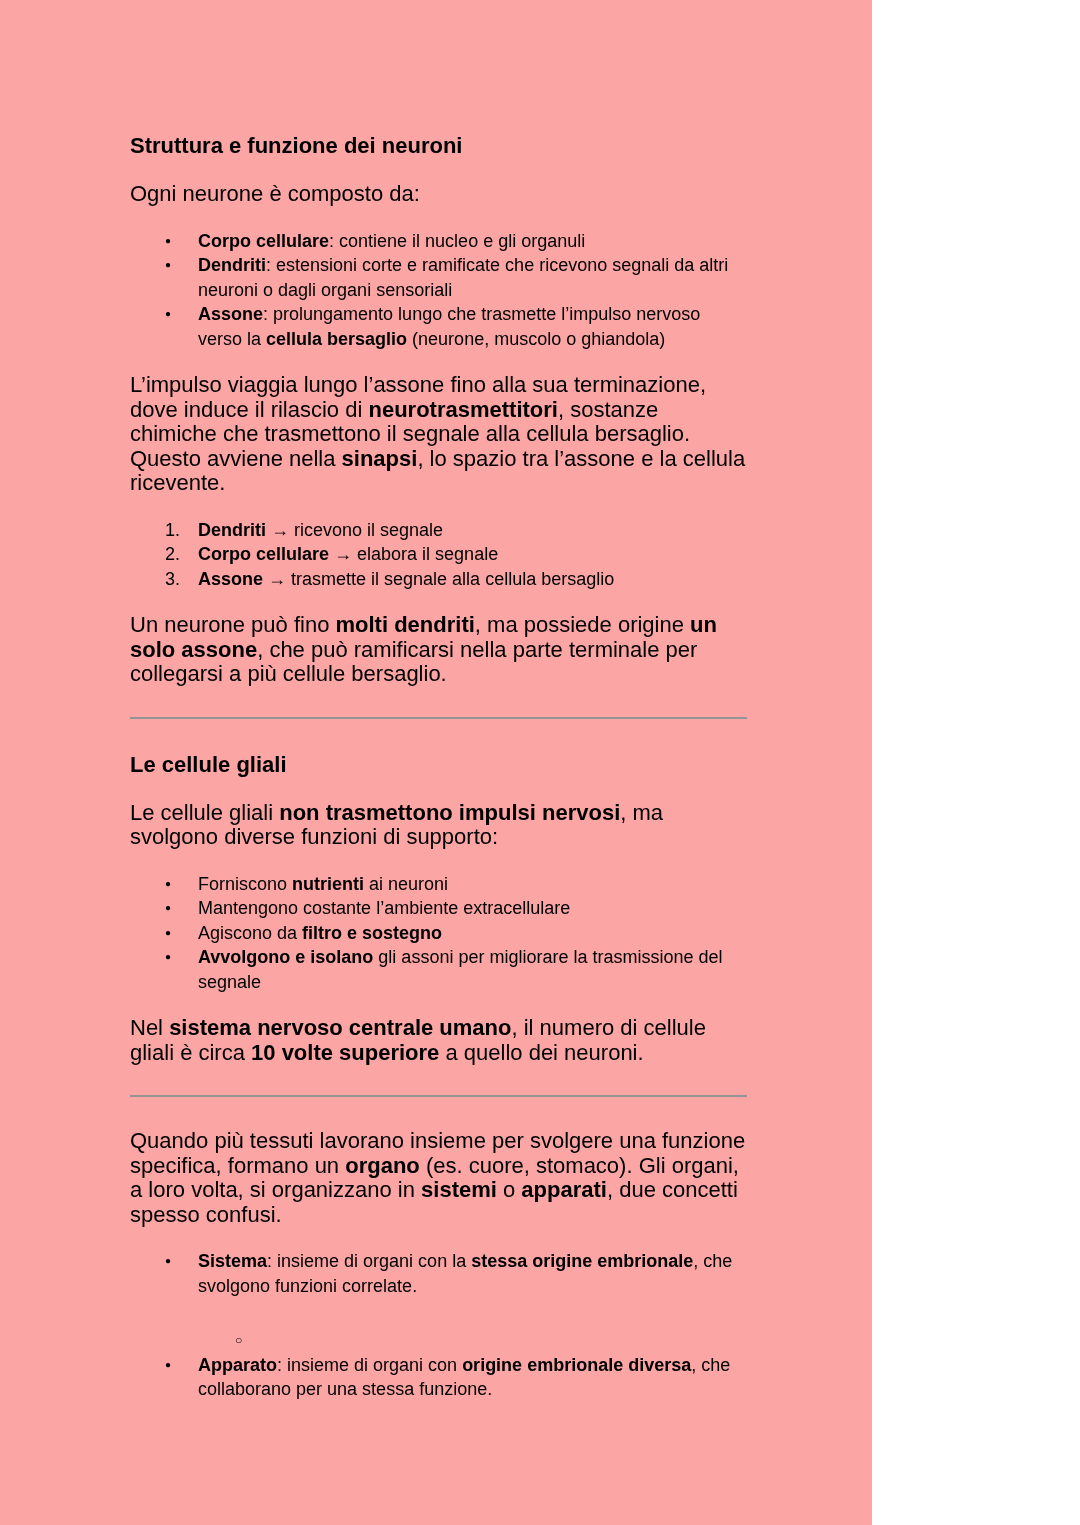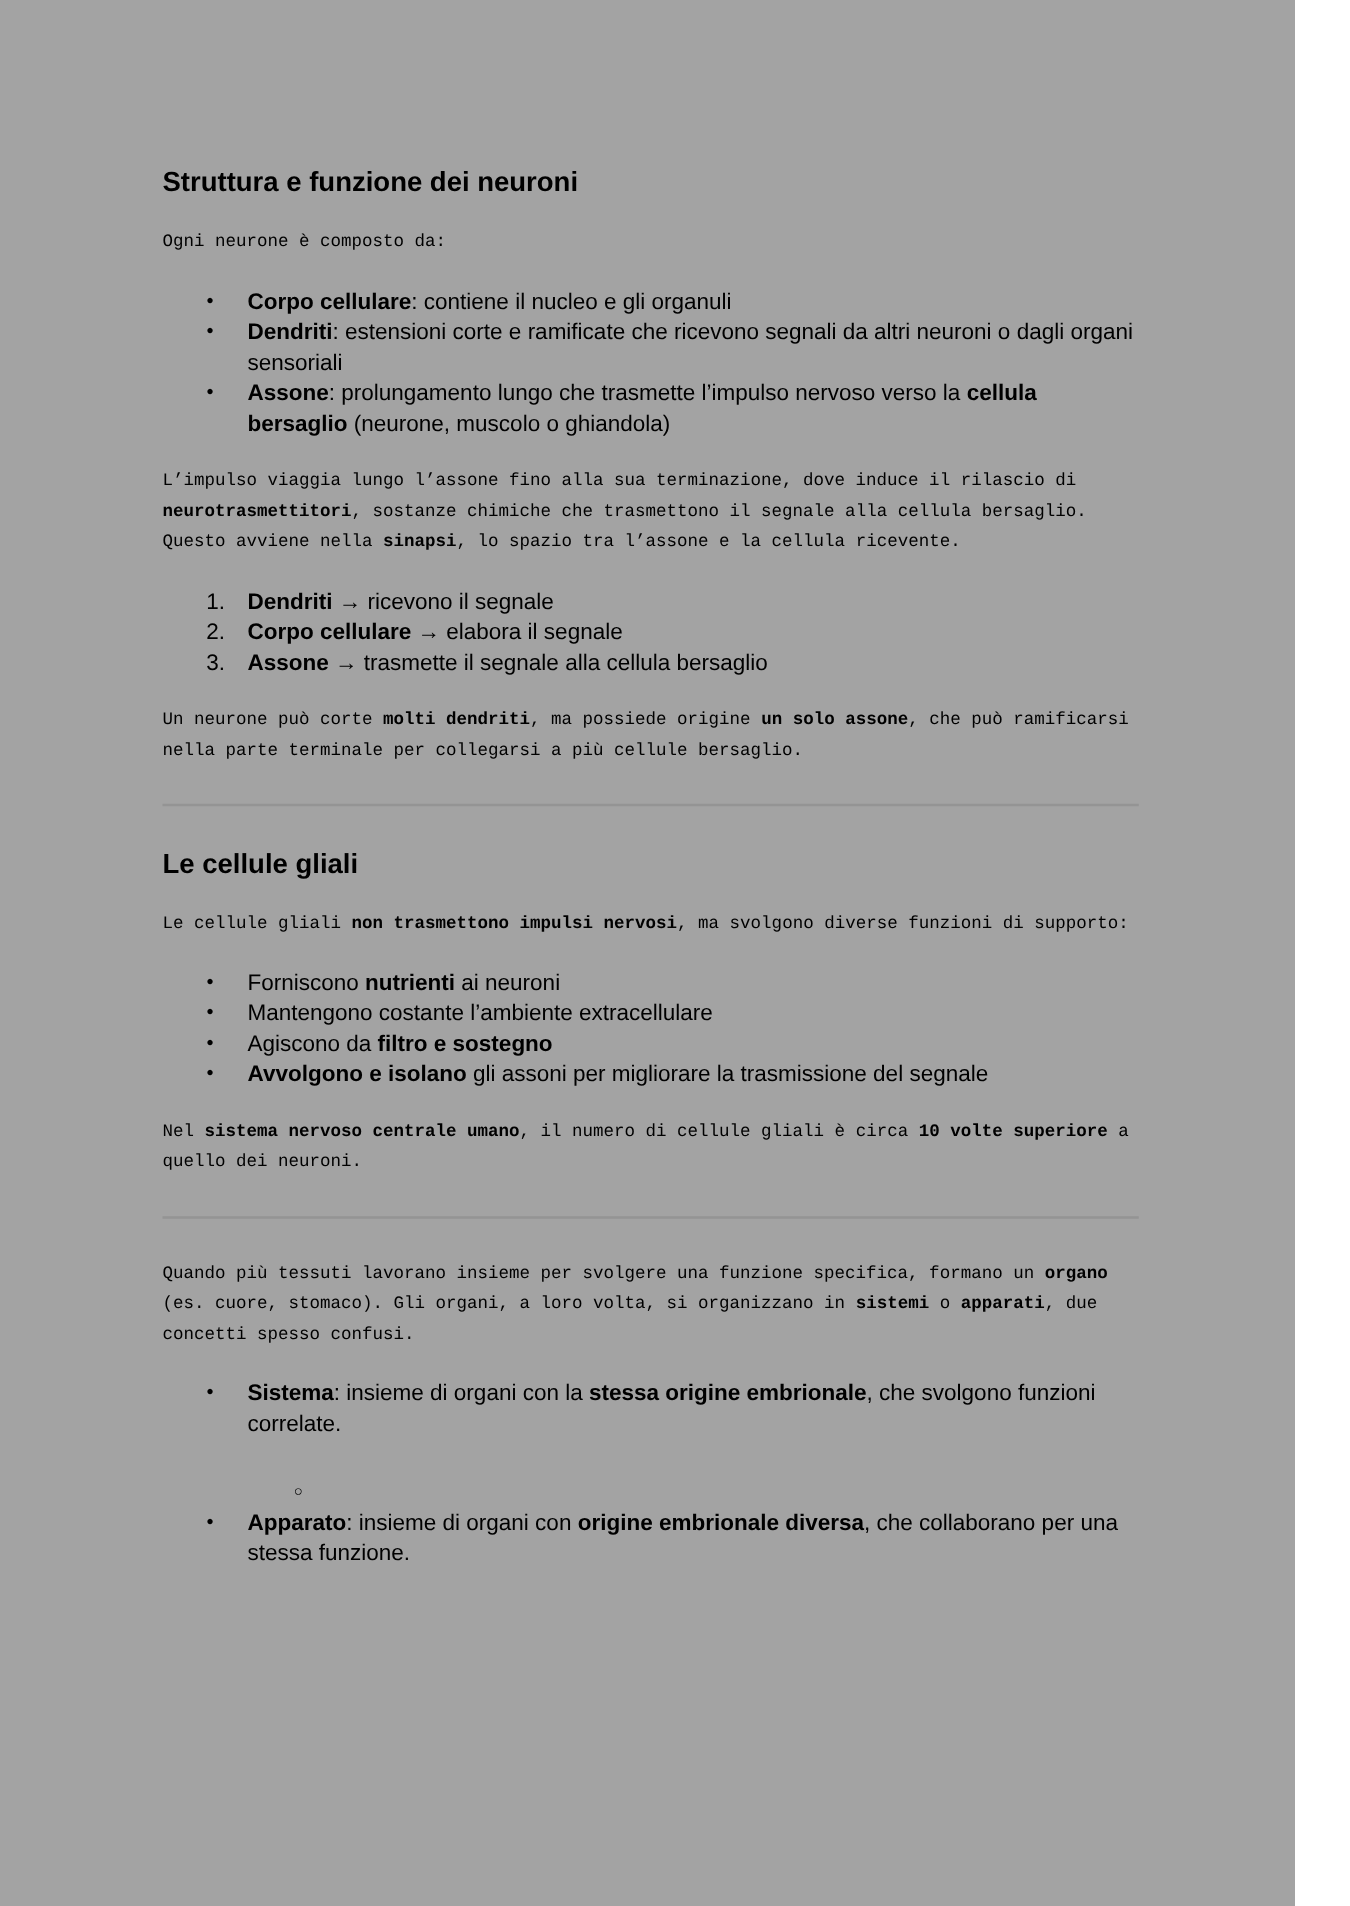--- a/index.html
+++ b/index.html
@@ -9,36 +9,35 @@
   }
   body {
     width: 1080px;
     height: 1525px;
     overflow: hidden;
     font-family: "Liberation Sans", "DejaVu Sans", sans-serif;
     color: #000000;
   }
   .doc {
     box-sizing: border-box;
-    width: 1036px;
+    width: 872px;
     min-height: 1525px;
     padding: 132px 125px 40px 130px;
-    background: #a3a3a3;
+    background: #fca5a5;
   }
   .heading {
     font-size: 22px;
     line-height: 28px;
     font-weight: 700;
     margin: 0 0 22px 0;
   }
   .para {
-    font-size: 14px;
+    font-size: 22px;
     line-height: 24.5px;
     margin: 0 0 22px 0;
-    font-family: Liberation Mono, monospace;
   }
   .list {
     font-size: 18px;
     line-height: 24.5px;
     margin: 0 0 22px 0;
   }
   .item {
     display: flex;
     align-items: flex-start;
     padding-left: 35px;
@@ -101,21 +100,21 @@
       </div>
       <div class="item indent0">
         <span class="marker number">2.</span>
         <div class="item-text"><span class="b">Corpo cellulare</span><span> → elabora il segnale</span></div>
       </div>
       <div class="item indent0">
         <span class="marker number">3.</span>
         <div class="item-text"><span class="b">Assone</span><span> → trasmette il segnale alla cellula bersaglio</span></div>
       </div>
     </div>
-    <div class="para"><span>Un neurone può corte </span><span class="b">molti dendriti</span><span>, ma possiede origine </span><span class="b">un solo assone</span><span>, che può ramificarsi nella parte terminale per collegarsi a più cellule bersaglio.</span></div>
+    <div class="para"><span>Un neurone può fino </span><span class="b">molti dendriti</span><span>, ma possiede origine </span><span class="b">un solo assone</span><span>, che può ramificarsi nella parte terminale per collegarsi a più cellule bersaglio.</span></div>
     <div class="hrule"></div>
     <div class="heading"><span class="b">Le cellule gliali</span></div>
     <div class="para"><span>Le cellule gliali </span><span class="b">non trasmettono impulsi nervosi</span><span>, ma svolgono diverse funzioni di supporto:</span></div>
     <div class="list">
       <div class="item indent0">
         <span class="marker disc">●</span>
         <div class="item-text"><span>Forniscono </span><span class="b">nutrienti</span><span> ai neuroni</span></div>
       </div>
       <div class="item indent0">
         <span class="marker disc">●</span>

